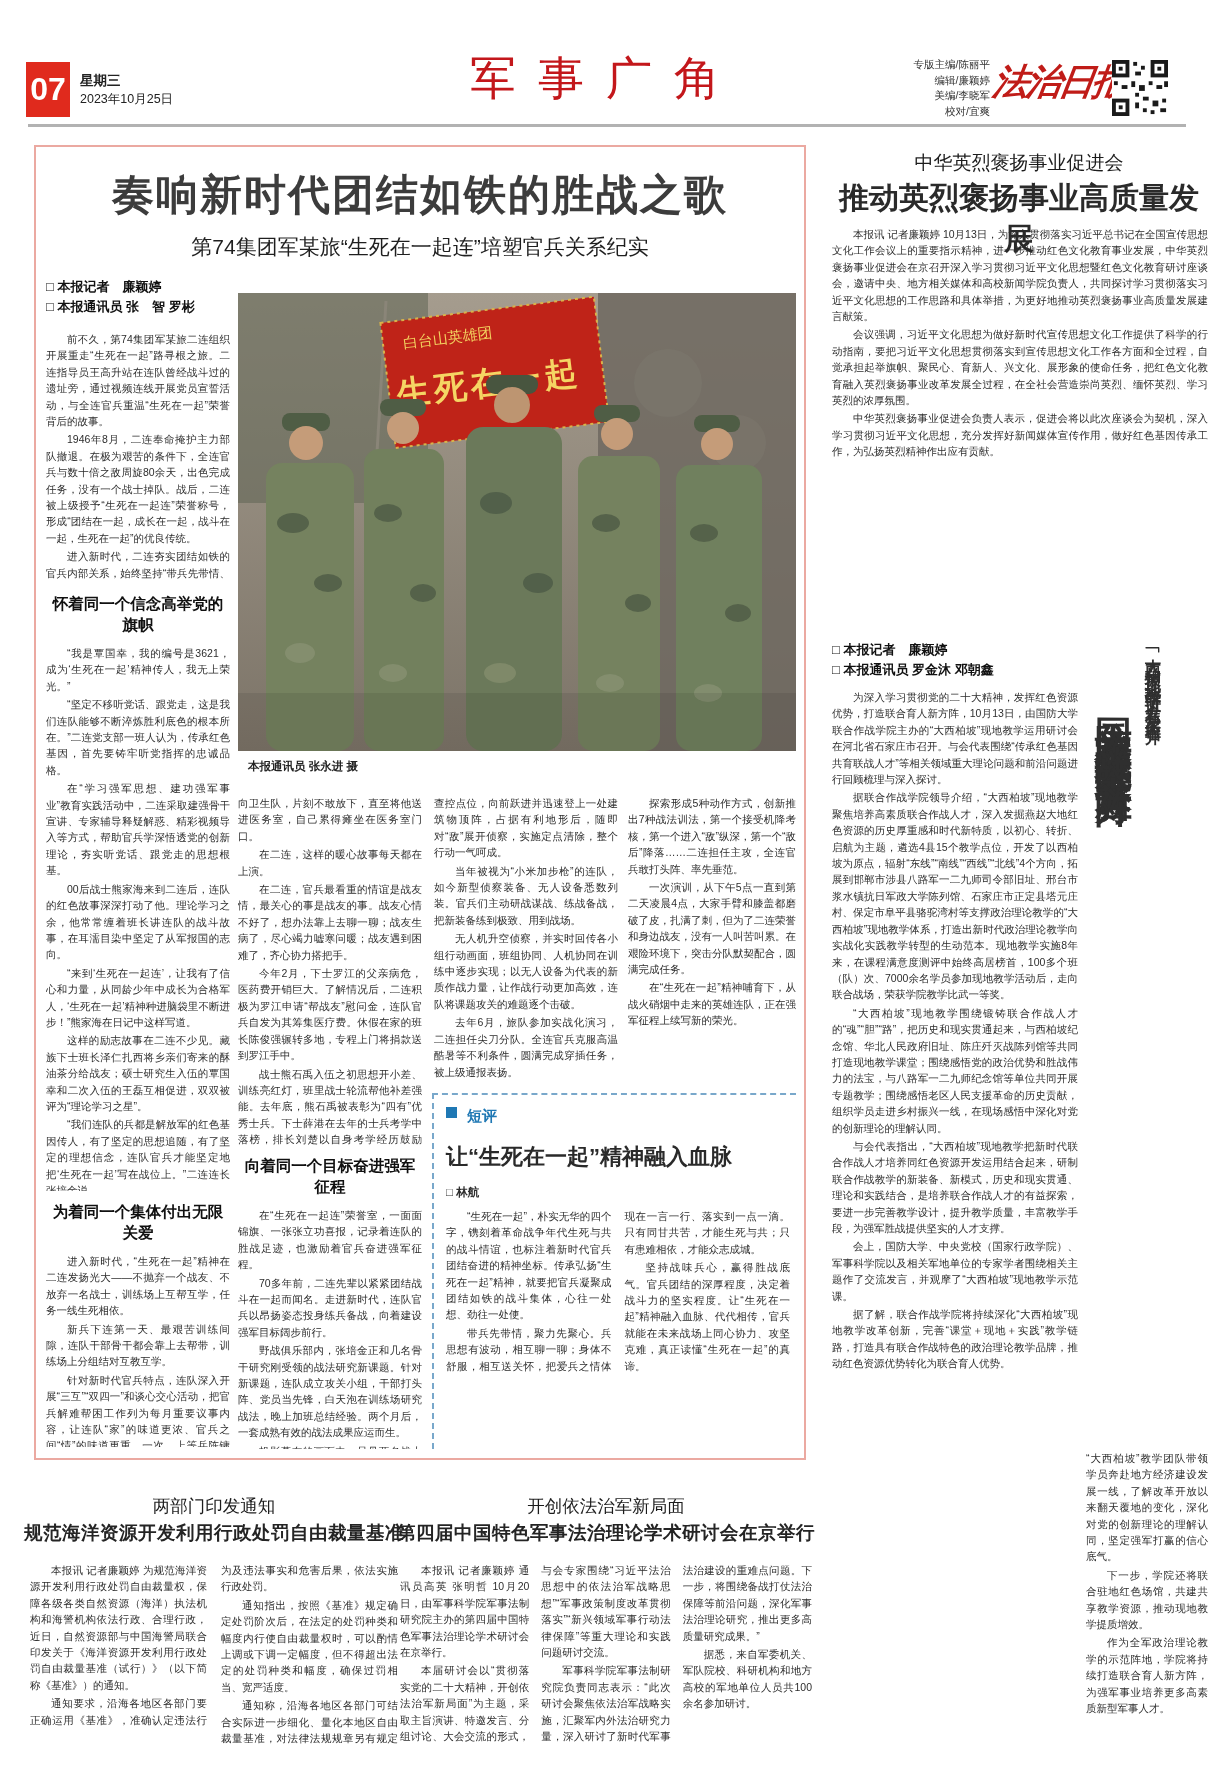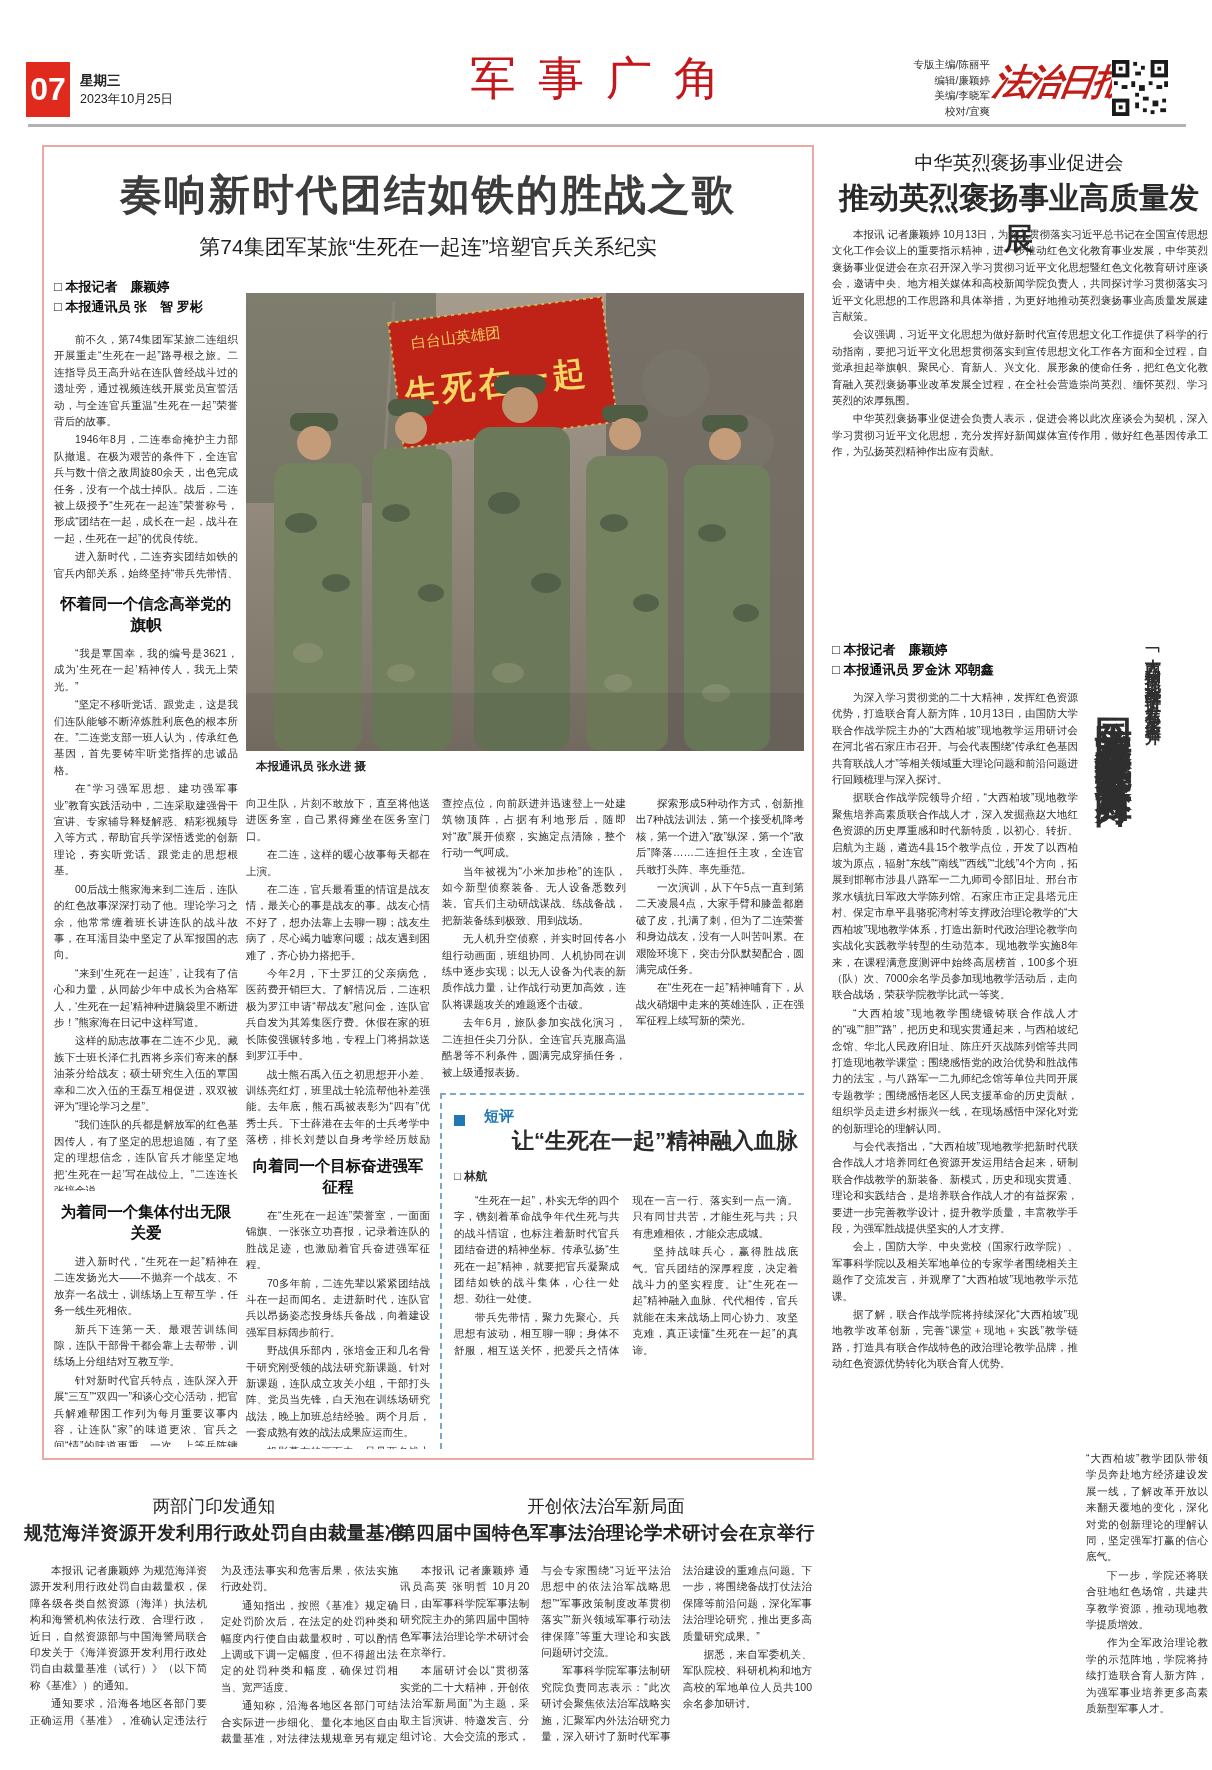--- a/index.html
+++ b/index.html
@@ -25,24 +25,24 @@
   .byline p{margin:0;}
   .jtext{font-size:10.5px;line-height:16.4px;text-align:justify;color:#2d2d2d;overflow:hidden;}
   .para{margin:0 0 2px 0;text-indent:2em;}
   .noindent{text-indent:0;}
   .crosshead{font-weight:bold;text-align:center;font-size:15.5px;color:#101010;padding:11px 0 9px 0;}
   .caption-row{display:flex;justify-content:space-between;align-items:flex-start;
                font-family:"Liberation Serif","DejaVu Serif",serif;font-size:11.5px;color:#222;}
   .caption-credit{font-family:"Liberation Sans","DejaVu Sans",sans-serif;font-weight:bold;white-space:nowrap;margin-left:10px;}
   
   .shortping{border-top:2px dashed #79a8cb;border-left:2px dashed #79a8cb;padding:12px 6px 0 12px;box-sizing:border-box;}
-  .sp-tagrow{display:flex;align-items:flex-end;gap:19px;}
+  .sp-tagrow{display:flex;align-items:flex-start;gap:10px;}
   .sp-square{width:11px;height:11px;background:#1f78b4;}
   .sp-tag{color:#1f78b4;font-weight:bold;font-size:15px;}
-  .sp-headline{text-align:right;font-size:22px;font-weight:bold;color:#2a2a2a;}
+  .sp-headline{text-align:left;font-size:22px;font-weight:bold;color:#2a2a2a;margin-top:16px;}
   .sp-author{font-size:11.5px;font-weight:bold;margin-top:13px;}
   .sp-cols{column-count:2;column-gap:13px;margin-top:8px;height:208px;}
   
   .kicker{text-align:center;font-size:19px;color:#1c1c1c;}
   .rt-headline{text-align:center;font-size:30px;font-weight:bold;color:#2a2a2a;}
   .v-headline{writing-mode:vertical-rl;font-size:37px;font-weight:bold;color:#2f2f2f;letter-spacing:4px;overflow:hidden;}
   .v-kicker{writing-mode:vertical-rl;font-size:16px;font-weight:bold;color:#2f2f2f;letter-spacing:4px;overflow:hidden;}
   
   .b-kicker{text-align:center;font-size:17.5px;color:#1c1c1c;}
   .b-headline{text-align:center;font-size:18.5px;font-weight:bold;color:#242424;letter-spacing:.5px;}
@@ -94,21 +94,21 @@
       <rect x="21" y="21" width="3" height="3"></rect>
         <rect x="26" y="20" width="2" height="2"></rect>
         <rect x="12" y="22" width="2" height="3"></rect>
       <rect x="16" y="25" width="2" height="2"></rect>
         <rect x="20" y="26" width="2" height="2"></rect>
         <rect x="25" y="25" width="3" height="2"></rect>
     </g>
   </svg>
   <div class="abs header-rule" style="left:28px;top:124px;width:1158px;height:3px;"></div>
 
-  <div class="abs main-box" style="left:42px;top:145px;width:768px;height:1311px;text-decoration:underline;">
+  <div class="abs main-box" style="left:34px;top:145px;width:768px;height:1311px;text-decoration:underline;">
 
     <div class="abs m-headline" style="left:0;right:0;top:20px;">奏响新时代团结如铁的胜战之歌</div>
     <div class="abs m-subhead" style="left:0;right:0;top:86px;">第74集团军某旅“生死在一起连”培塑官兵关系纪实</div>
 
     <div class="abs" style="left:10px;top:130px;width:184px;height:1170px;overflow:hidden;">
       <div class="byline" style="margin-bottom:14px;">
         <p>□ 本报记者　廉颖婷</p>
         <p>□ 本报通讯员 张　智 罗彬</p>
       </div>
       <div class="jtext" style="height:252px;">

